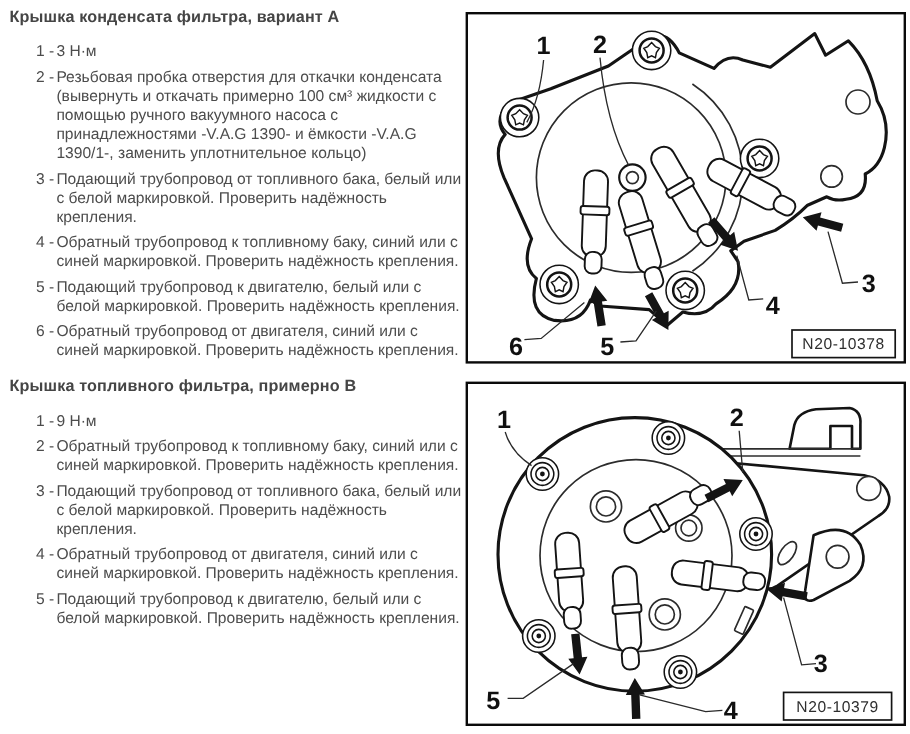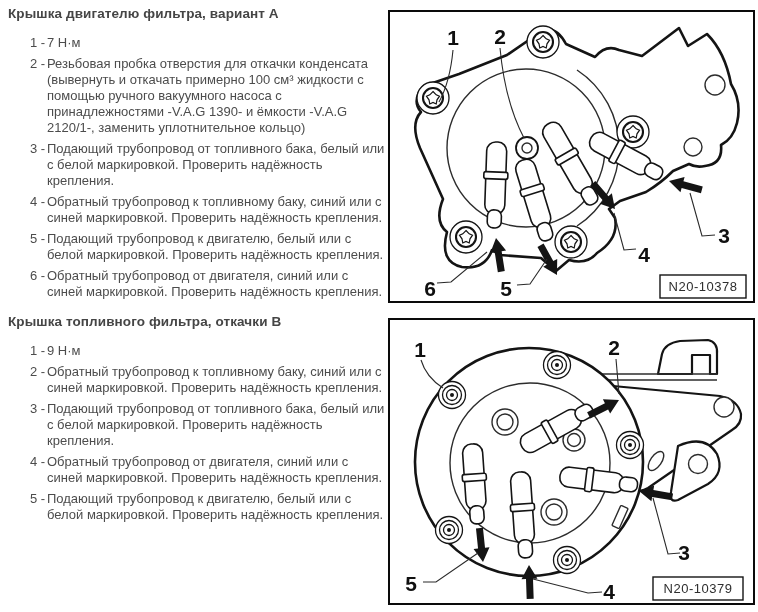--- a/index.html
+++ b/index.html
@@ -39,29 +39,29 @@
   .leader{fill:none;stroke:#2a2a2a;stroke-width:1.1;}
   .callout{font-size:21px;font-weight:bold;fill:#101010;}
   .idbox{fill:#fff;stroke:#141414;stroke-width:1.4;}
   .idlabel{font-size:13px;fill:#2e2e2e;letter-spacing:.5px;}
   .bracket{fill:#fff;stroke:#141414;stroke-width:2.2;stroke-linejoin:round;}
 </style>
 </head>
 <body>
 
 <div class="sec" id="sec-a">
-  <h2 class="sec-title">Крышка двигателю фильтра, вариант А</h2>
+  <h2 class="sec-title">Крышка конденсата фильтра, вариант А</h2>
   <div class="legend">
     <div class="item">
       <span class="num">1 -</span>
-      <span class="txt">7 Н·м</span>
+      <span class="txt">3 Н·м</span>
     </div>
     <div class="item">
       <span class="num">2 -</span>
-      <span class="txt">Резьбовая пробка отверстия для откачки конденсата (вывернуть и откачать примерно 100 см³ жидкости с помощью ручного вакуумного насоса с принадлежностями -V.A.G 1390- и ёмкости -V.A.G 2120/1-, заменить уплотнительное кольцо)</span>
+      <span class="txt">Резьбовая пробка отверстия для откачки конденсата (вывернуть и откачать примерно 100 см³ жидкости с помощью ручного вакуумного насоса с принадлежностями -V.A.G 1390- и ёмкости -V.A.G 1390/1-, заменить уплотнительное кольцо)</span>
     </div>
     <div class="item">
       <span class="num">3 -</span>
       <span class="txt">Подающий трубопровод от топливного бака, белый или с белой маркировкой. Проверить надёжность крепления.</span>
     </div>
     <div class="item">
       <span class="num">4 -</span>
       <span class="txt">Обратный трубопровод к топливному баку, синий или с синей маркировкой. Проверить надёжность крепления.</span>
     </div>
     <div class="item">
@@ -69,21 +69,21 @@
       <span class="txt">Подающий трубопровод к двигателю, белый или с белой маркировкой. Проверить надёжность крепления.</span>
     </div>
     <div class="item">
       <span class="num">6 -</span>
       <span class="txt">Обратный трубопровод от двигателя, синий или с синей маркировкой. Проверить надёжность крепления.</span>
     </div>
   </div>
 </div>
 
 <div class="sec" id="sec-b">
-  <h2 class="sec-title">Крышка топливного фильтра, откачки В</h2>
+  <h2 class="sec-title">Крышка топливного фильтра, примерно В</h2>
   <div class="legend">
     <div class="item">
       <span class="num">1 -</span>
       <span class="txt">9 Н·м</span>
     </div>
     <div class="item">
       <span class="num">2 -</span>
       <span class="txt">Обратный трубопровод к топливному баку, синий или с синей маркировкой. Проверить надёжность крепления.</span>
     </div>
     <div class="item">

